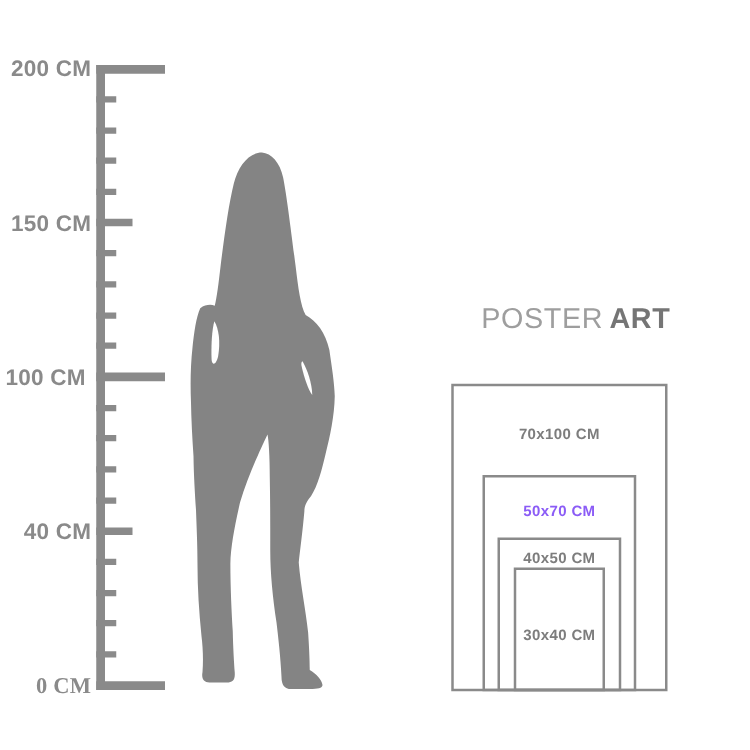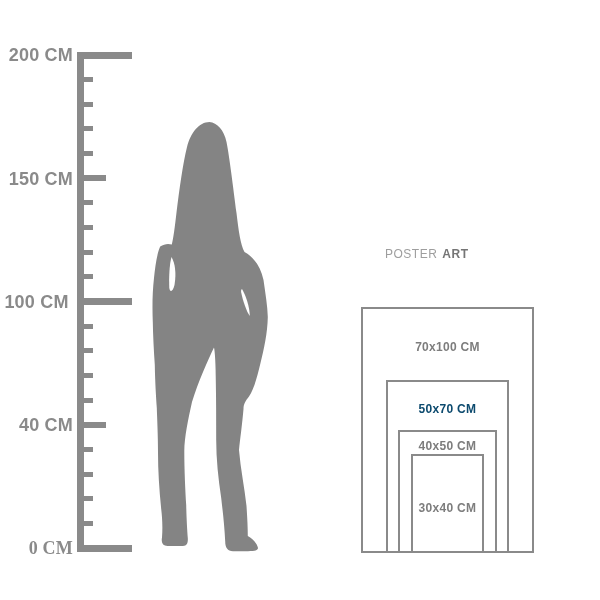--- a/index.html
+++ b/index.html
@@ -13,21 +13,21 @@
   .ruler-tick{position:absolute;background:#8a8a8a;}
   .ruler-label{
     position:absolute;left:0;width:73px;text-align:right;
     font-size:18px;font-weight:bold;color:#8a8a8a;line-height:18px;
     letter-spacing:0.2px;white-space:nowrap;
   }
   
   #figure-svg{position:absolute;left:0;top:0;}
   
   #heading{
-    position:absolute;left:385px;top:243px;font-size:12px;line-height:22px;
+    position:absolute;left:385px;top:243px;font-size:23px;line-height:22px;
     letter-spacing:0.5px;white-space:nowrap;
   }
   #heading .reg{color:#9e9e9e;font-weight:normal;}
   #heading .bold{color:#757575;font-weight:bold;margin-left:5px;}
   
   #poster-chart{position:absolute;left:0;top:0;width:600px;height:600px;margin-left:12px;}
   .poster-rect{
     position:absolute;border:2px solid #8a8a8a;box-sizing:border-box;background:transparent;
   }
   .poster-label{
@@ -121,20 +121,20 @@
   </svg>
 
   <div id="heading">
     <span class="reg">POSTER</span><span class="bold">ART</span>
   </div>
 
   <div id="poster-chart">
       <div class="poster-rect" style="left: 349.225px; top: 306.5px; width: 172.55px; height: 246.5px; border-color: rgb(138, 138, 138);"></div>
       <div class="poster-label" style="left: 435.5px; top: 340.475px; color: rgb(125, 125, 125);">70x100 CM</div>
       <div class="poster-rect" style="left: 373.875px; top: 380.45px; width: 123.25px; height: 172.55px; border-color: rgb(138, 138, 138);"></div>
-      <div class="poster-label" style="left: 435.5px; top: 402.1px; color: #0c4a6e;">50x70 CM</div>
+      <div class="poster-label" style="left: 435.5px; top: 402.1px; color: #8b5cf6;">50x70 CM</div>
       <div class="poster-rect" style="left: 386.2px; top: 429.75px; width: 98.6px; height: 123.25px; border-color: rgb(138, 138, 138);"></div>
       <div class="poster-label" style="left: 435.5px; top: 439.075px; color: rgb(125, 125, 125); text-align: right;">40x50 CM</div>
       <div class="poster-rect" style="left: 398.525px; top: 454.4px; width: 73.95px; height: 98.6px; border-color: rgb(138, 138, 138);"></div>
       <div class="poster-label" style="left: 435.5px; top: 500.7px; color: rgb(125, 125, 125);">30x40 CM</div>
     </div>
 
 </div>
 
 </body></html>

